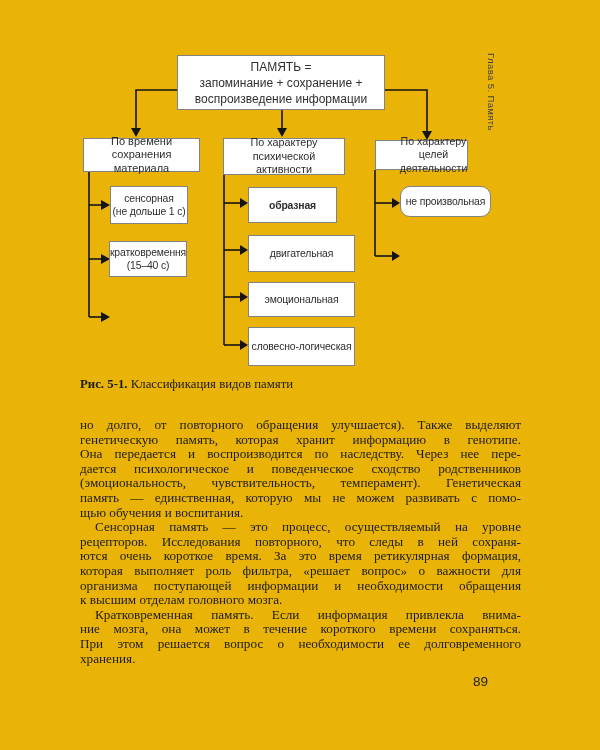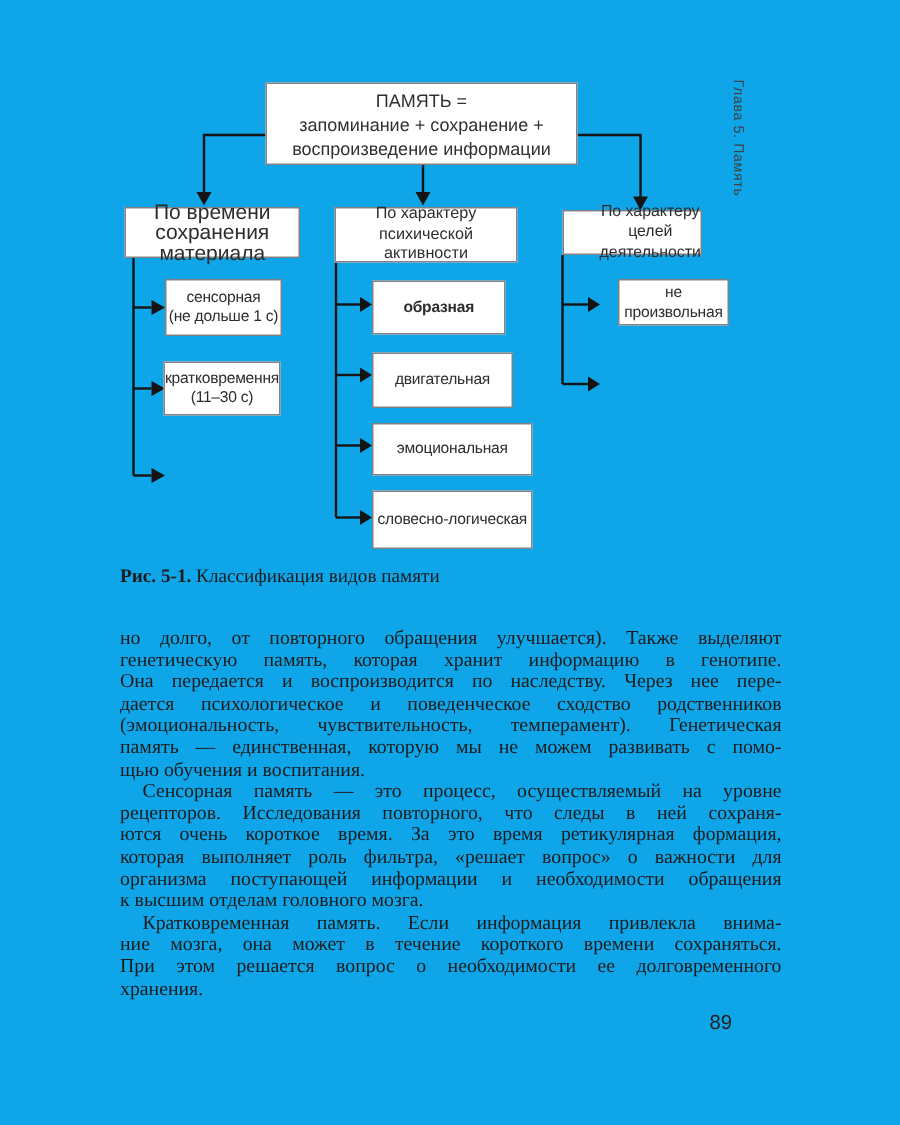--- a/index.html
+++ b/index.html
@@ -1,30 +1,30 @@
 <!DOCTYPE html>
 <html><head>
 <meta charset="utf-8">
 <style>
   html,body{margin:0;padding:0;background:#e8e8e8;}
   #page{
-    position:relative;width:600px;height:750px;background:#0ea5e9;
+    position:relative;width:600px;height:750px;background:#eab308;
     overflow:hidden;font-family:"Liberation Sans",sans-serif;
   }
   
   #diagram{position:absolute;left:0;top:0;width:600px;height:400px;}
   #connectors{position:absolute;left:0;top:0;}
   .dbox{
     position:absolute;box-sizing:border-box;border:1px solid #828282;
     background:#fff;display:flex;align-items:center;justify-content:center;
     text-align:center;white-space:pre-line;color:#2d2d2d;
     font-family:"Liberation Sans",sans-serif;
   }
   .root{font-size:12px;line-height:16px;color:#303030;}
-  .cat{font-size:14px;line-height:13.5px;}
+  .cat{font-size:11px;line-height:13.5px;}
   .leaf{font-size:10.4px;line-height:13px;letter-spacing:-0.15px;}
   
   #caption{
     position:absolute;left:80px;top:377px;width:441px;
     font-family:"Liberation Serif",serif;font-size:12.8px;color:#1c1c1c;
   }
   #caption .cap-label{font-weight:bold;}
   #bodytext{
     position:absolute;left:80px;top:418px;width:441px;
     font-family:"Liberation Serif",serif;font-size:13.2px;line-height:14.6px;
@@ -104,28 +104,28 @@
     <div class="dbox cat" style="left:83px;top:138px;width:117px;height:34px;">По времени
 сохранения материала</div>
     <div class="dbox cat" style="left:223px;top:138px;width:122px;height:37px;font-size:10.8px;">По характеру
 психической активности</div>
     <div class="dbox cat" style="left:375px;top:140px;width:93px;height:30px;font-size:10.6px;padding-left:24px;">По характеру целей
 деятельности</div>
 
     <div class="dbox leaf" style="left:110px;top:186px;width:78px;height:38px;">сенсорная
 (не дольше 1 с)</div>
     <div class="dbox leaf" style="left:109px;top:241px;width:78px;height:36px;">кратковремення
-(11–30 с)</div>
+(15–40 с)</div>
 
     <div class="dbox leaf" style="left:248px;top:187px;width:89px;height:36px;font-weight:bold;">образная</div>
-    <div class="dbox leaf" style="left:248px;top:235px;width:94px;height:37px;">двигательная</div>
+    <div class="dbox leaf" style="left:248px;top:235px;width:107px;height:37px;">двигательная</div>
     <div class="dbox leaf" style="left:248px;top:282px;width:107px;height:35px;">эмоциональная</div>
     <div class="dbox leaf" style="left:248px;top:327px;width:107px;height:39px;">словесно-логическая</div>
 
-    <div class="dbox leaf" style="left:412px;top:186px;width:74px;height:31px;">не произвольная</div>
+    <div class="dbox leaf" style="left:400px;top:186px;width:91px;height:31px;border-radius:10px;">не произвольная</div>
   </div>
 
   <div id="caption">
     <span class="cap-label">Рис. 5-1.</span><span> Классификация видов памяти</span>
   </div>
 
   <div id="bodytext">
     <div>
       <div class="line j">но долго, от повторного обращения улучшается). Также выделяют</div>
       <div class="line j">генетическую память, которая хранит информацию в генотипе.</div>

